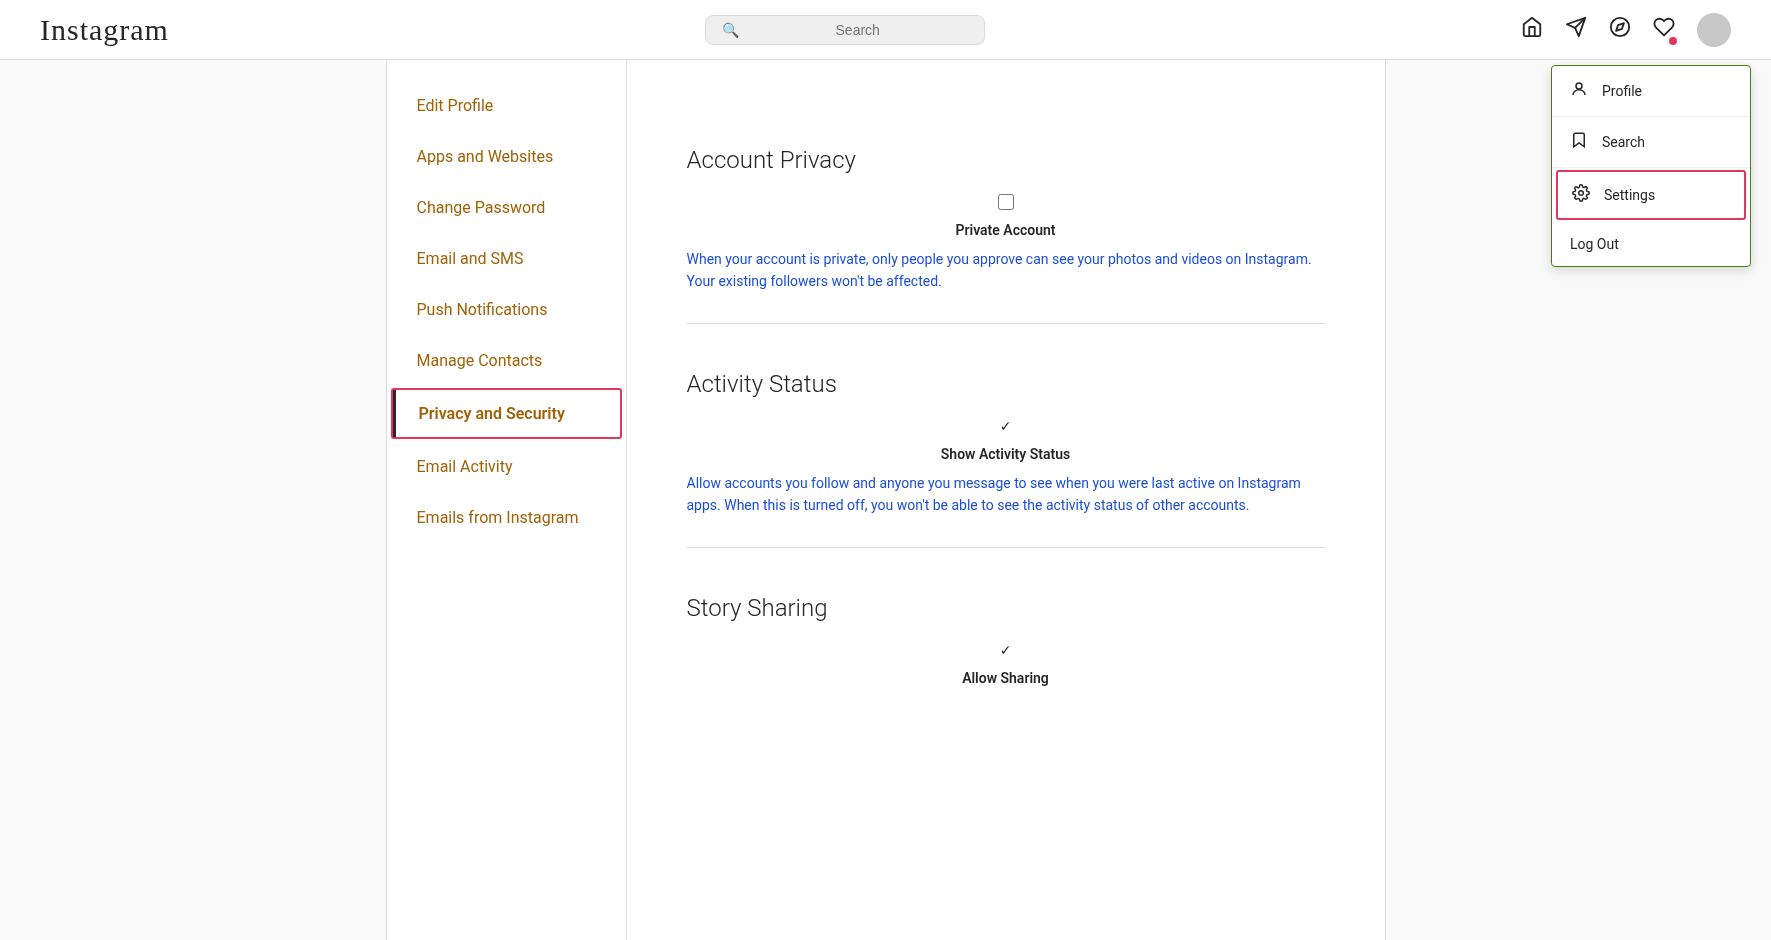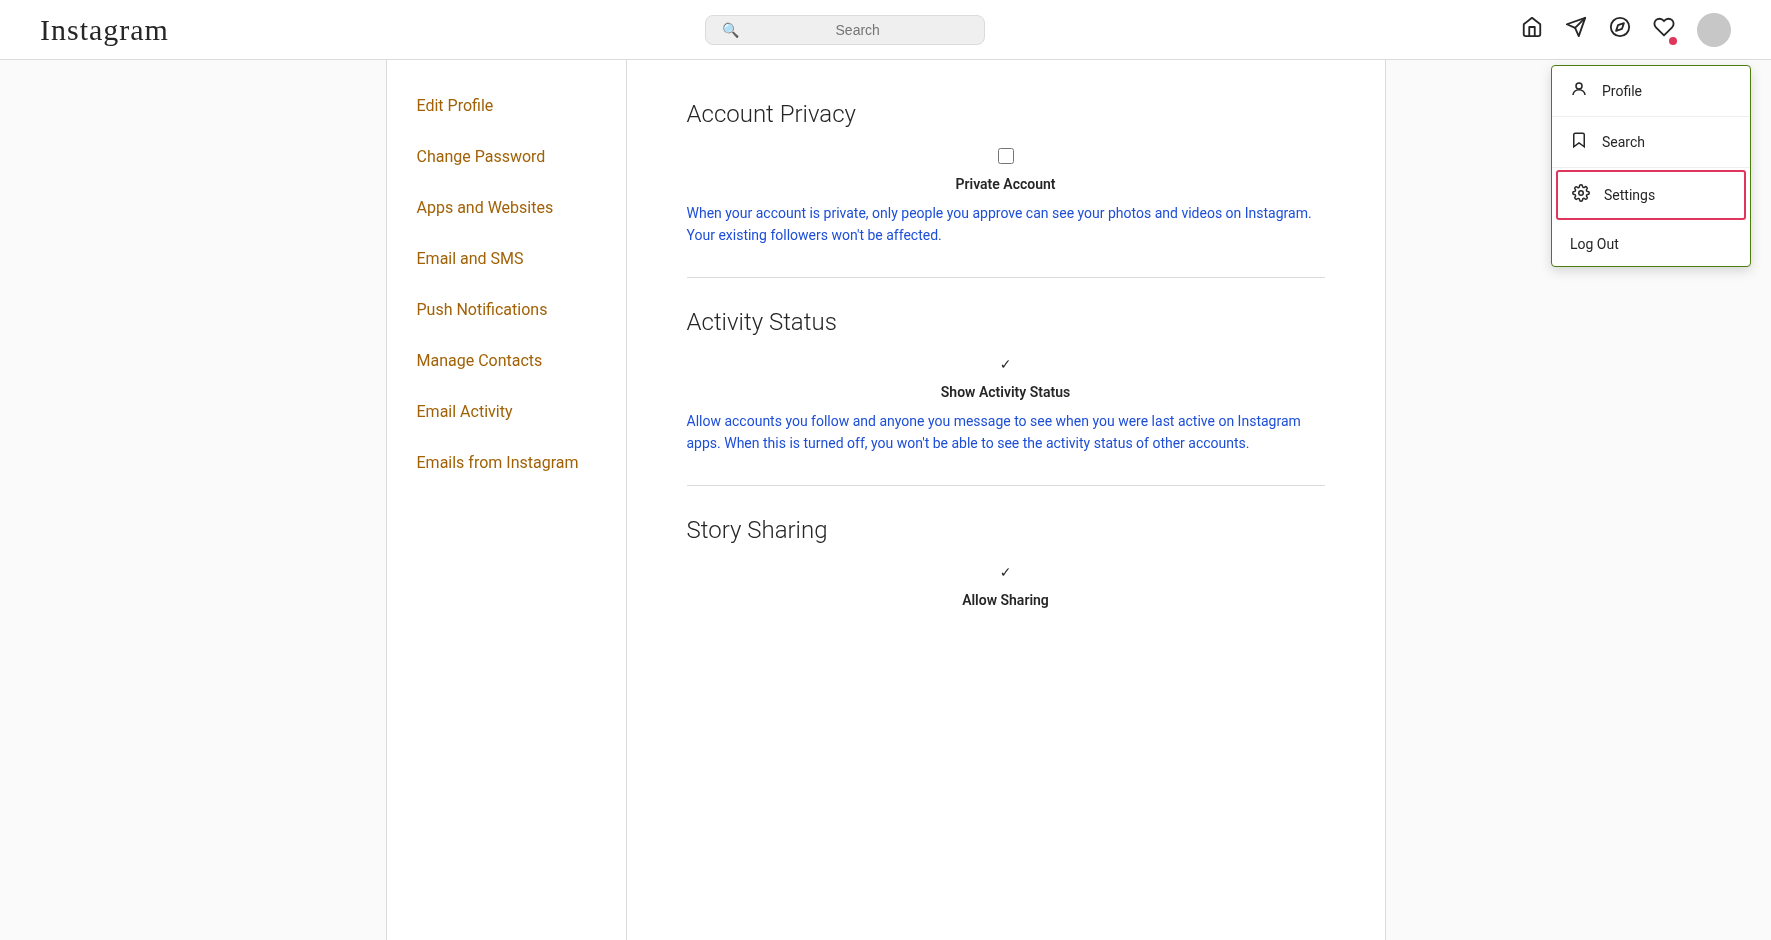--- a/index.html
+++ b/index.html
@@ -158,20 +158,21 @@
       padding: 40px 60px;
     }
 
     .section {
       margin-bottom: 0;
     }
     .section-title {
       font-size: 24px;
       font-weight: 300;
       margin-bottom: 20px;
+      margin-top: 46px;
     }
     .divider {
       border: none;
       border-top: 1px solid #dbdbdb;
       margin: 30px 0;
     }
 
     
     .checkbox-row {
       display: flex;
@@ -274,33 +275,37 @@
   </div>
 </header>
 
 <div class="main-container">
 
   <nav class="sidebar">
     <div class="sidebar-item">
       <span>Edit Profile</span>
     </div>
     <div class="sidebar-item">
+      <span>Apps and Websites</span>
+    </div>
+    <div class="sidebar-item">
       <span>Change Password</span>
     </div>
     <div class="sidebar-item">
-      <span>Apps and Websites</span>
-    </div>
-    <div class="sidebar-item">
       <span>Email and SMS</span>
     </div>
     <div class="sidebar-item">
       <span>Push Notifications</span>
     </div>
     <div class="sidebar-item">
       <span>Manage Contacts</span>
+    </div>
+    <div class="sidebar-item active">
+      <span class="sidebar-active-bar"></span>
+      <span>Privacy and Security</span>
     </div>
     <div class="sidebar-item">
       <span>Email Activity</span>
     </div>
     <div class="sidebar-item">
       <span>Emails from Instagram</span>
     </div>
   </nav>
 
   <main class="content">

